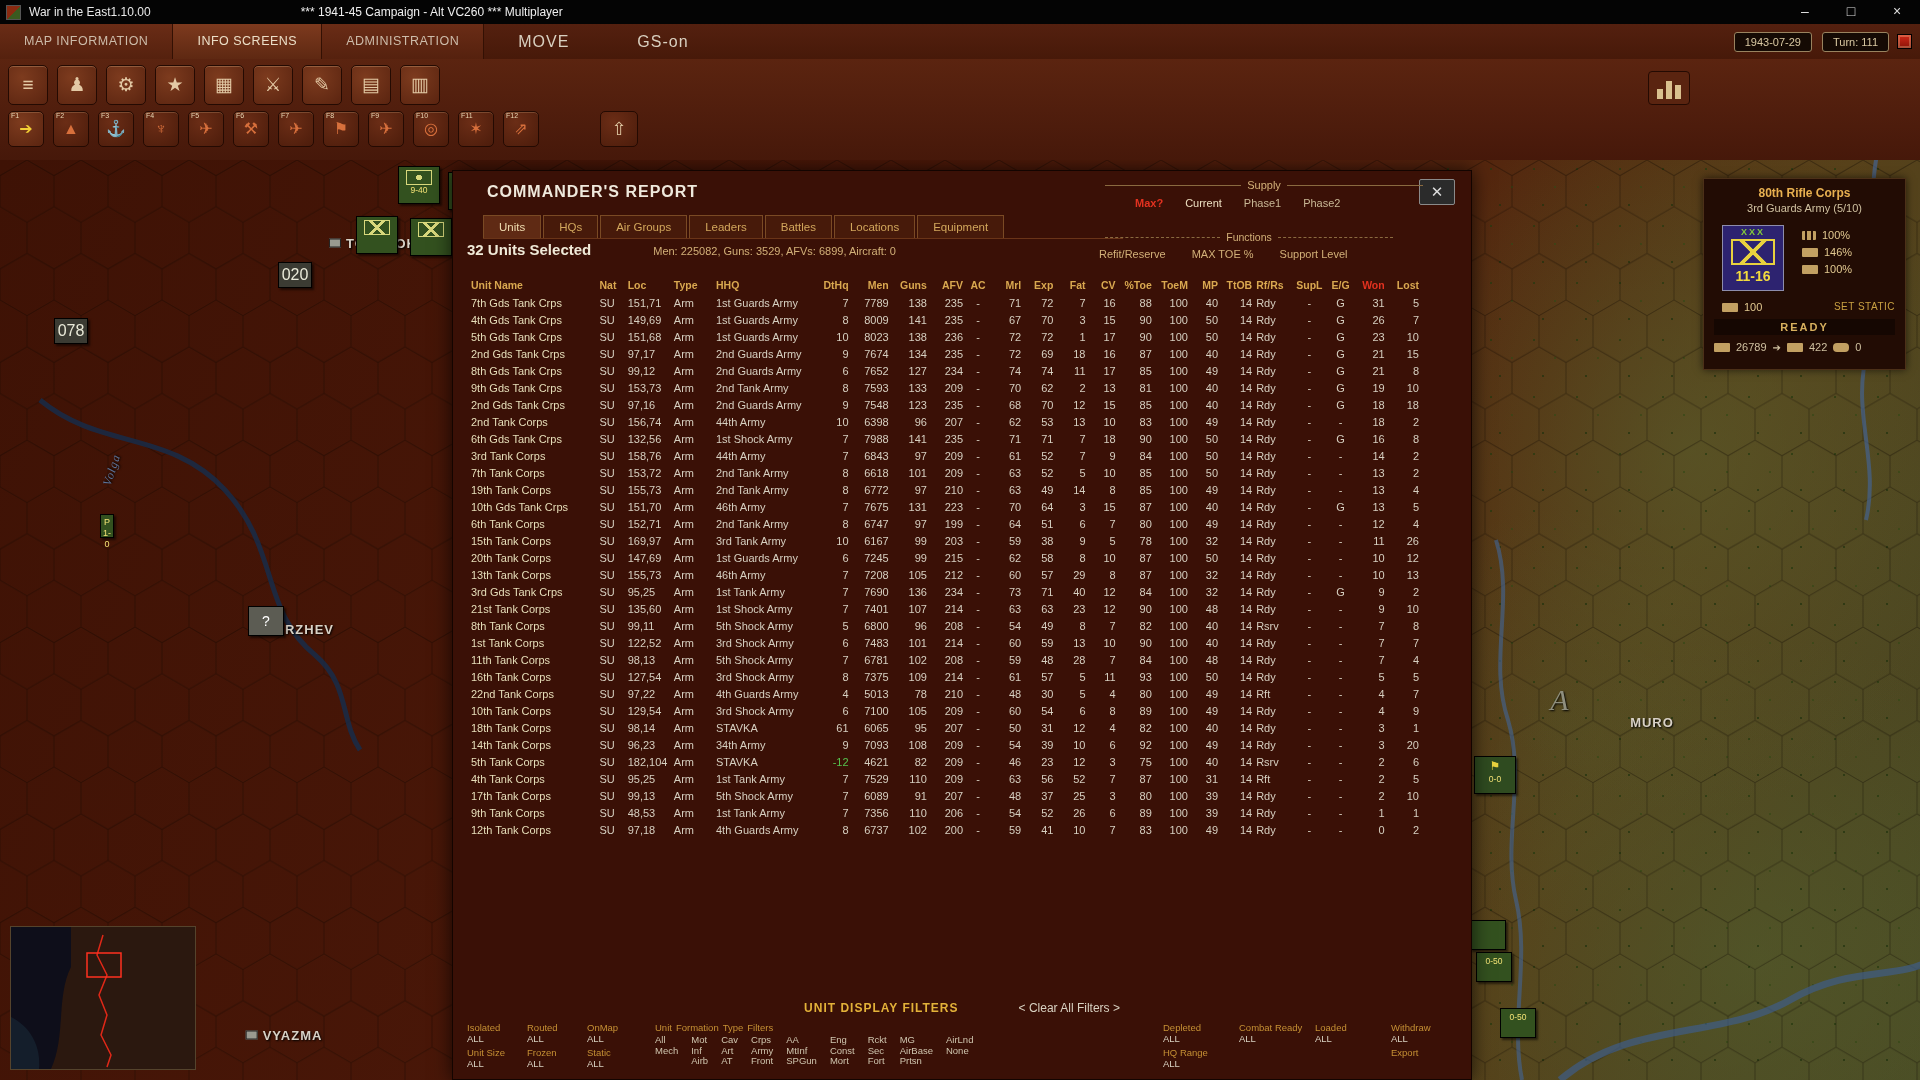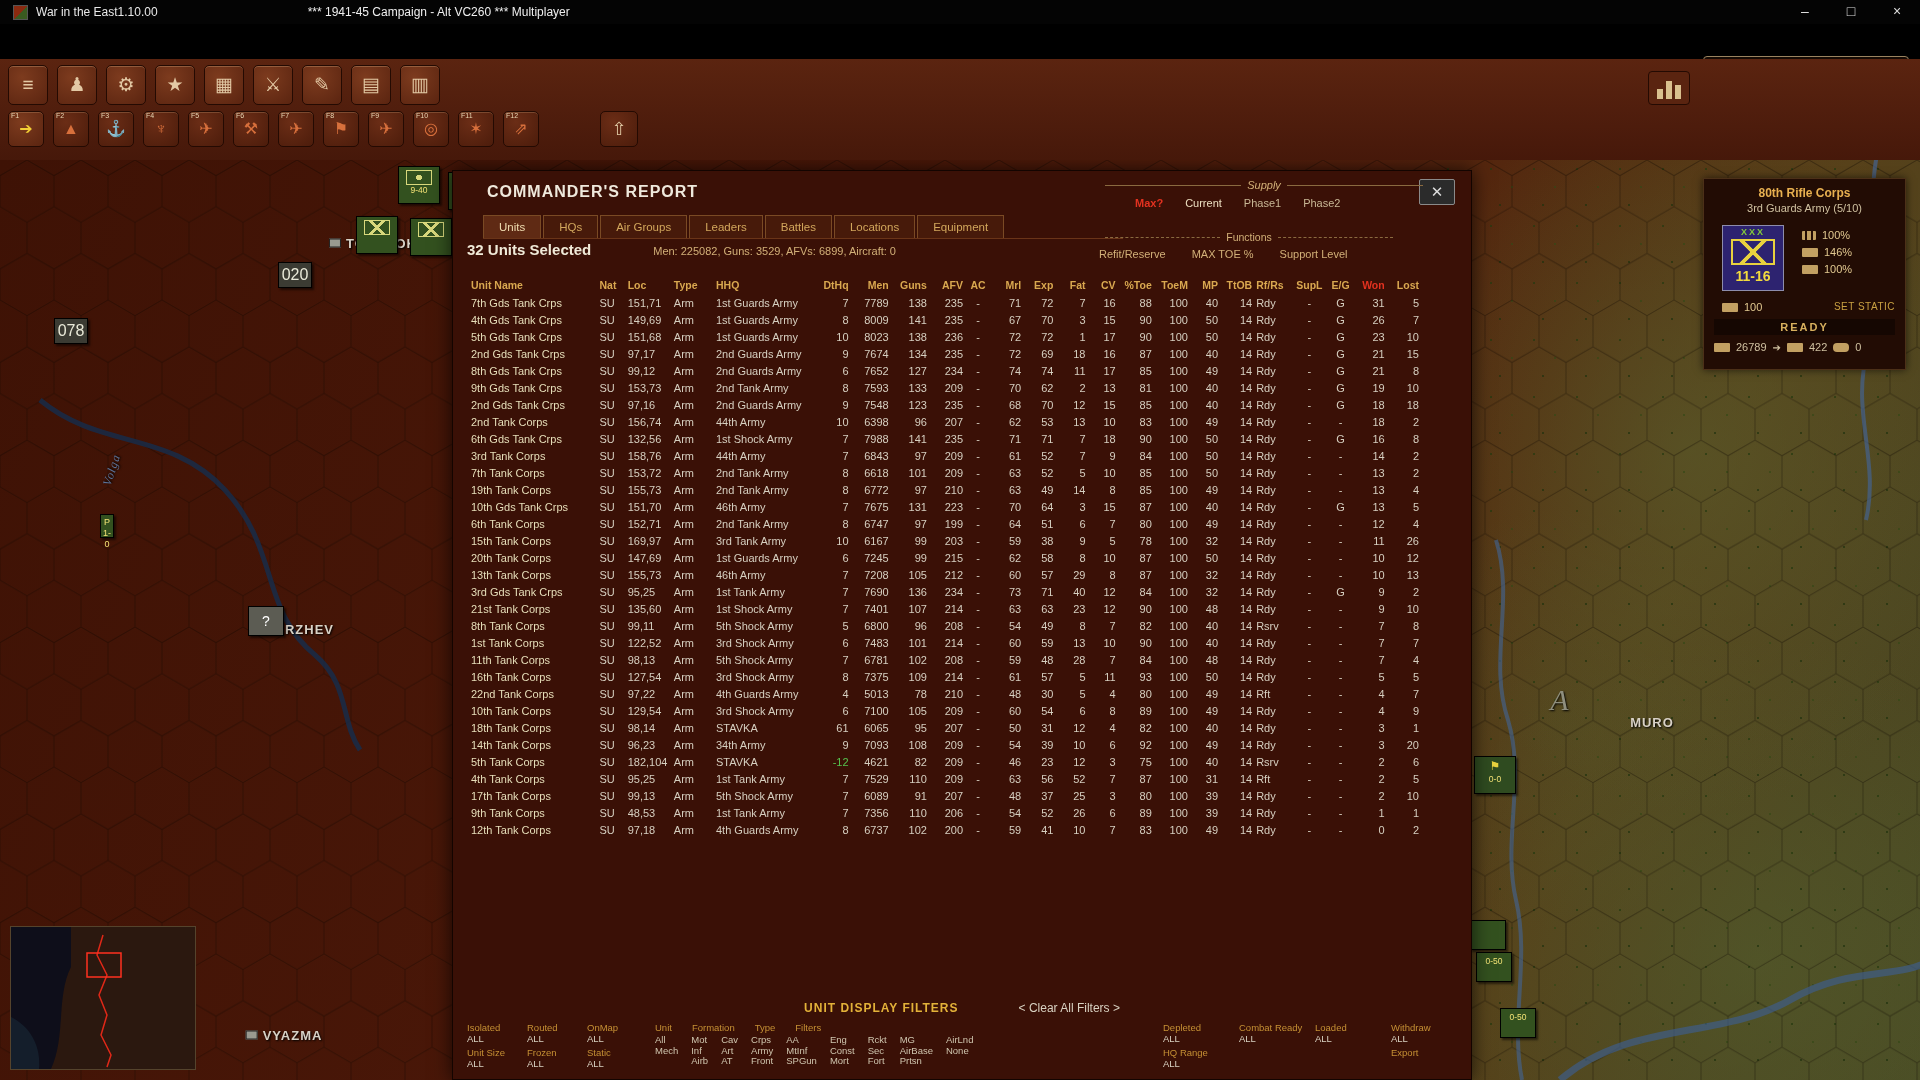--- a/index.html
+++ b/index.html
@@ -2,21 +2,21 @@
 <html><head>
 <meta charset="utf-8">
 <style>
   * { margin:0; padding:0; box-sizing:border-box; }
   html,body { width:1920px; height:1080px; overflow:hidden; background:#000;
     font-family:"Liberation Sans", sans-serif; }
   .screen { position:relative; width:1920px; height:1080px; overflow:hidden; background:#000; }
 
   
   .titlebar { position:absolute; left:0; top:0; width:1920px; height:24px; background:#040404;
-    display:flex; align-items:center; color:#e8e8e8; font-size:12px; z-index:90;padding-left:7px; }
+    display:flex; align-items:center; color:#e8e8e8; font-size:12px; z-index:90; }
   .app-icon { width:15px; height:15px; margin:0 8px 0 6px;
     background:linear-gradient(135deg,#8a2a10 0 50%,#3a5a20 50% 100%); border:1px solid #555; }
   .tb-sub { margin-left:150px; color:#efefef; }
   .winbtns { margin-left:auto; display:flex; }
   .winbtn { width:46px; height:24px; text-align:center; line-height:22px; font-size:14px; color:#ddd; }
 
   
   .menubar { position:absolute; left:0; top:24px; width:1920px; height:35px;
     background:linear-gradient(#54200f,#471909); display:flex; align-items:stretch; z-index:80; }
   .menu-tab { padding:0 24px; line-height:35px; font-size:12.5px; letter-spacing:.5px; color:#cdbcaa;
@@ -148,21 +148,21 @@
   .dlg-close { position:absolute; right:16px; top:8px; width:36px; height:26px; background:#2b2b2b;
     border:1px solid #8a8a8a; border-radius:2px; text-align:center; color:#ddd; font-size:15px;
     line-height:24px; }
   .dlg-tabs { position:absolute; left:30px; top:44px; display:flex; gap:2px; width:640px;
     border-bottom:1px solid #6a3418; padding-bottom:0; }
   .dlg-tab { padding:0 15px; line-height:22px; font-size:11.5px; color:#d2a75c; background:#471a0a;
     border:1px solid #7a4a24; border-bottom:none; }
   .dlg-tab.active { background:#5f2a14; color:#f0ddb0; }
 
   .supply-block { position:absolute; right:42px; top:8px; width:330px; }
-  .sup-head { display:flex; align-items:center; color:#d2b078; font-size:11px;font-style:italic; }
+  .sup-head { display:flex; align-items:center; color:#d2b078; font-size:11px; }
   .sup-head .line { flex:1; border-top:1px solid #8a6a40; height:0; margin:0 6px; }
   .sup-opts { display:flex; gap:22px; margin-top:6px; justify-content:flex-start; padding-left:36px; }
   .sup-opt { color:#c9b896; } .sup-opt.sel { color:#ecdfc0; }
   .red { color:#e33220; font-weight:bold; }
 
   .summary { position:absolute; left:14px; top:70px; display:flex; align-items:baseline; }
   .sum-sel { color:#f0ead8; font-size:15px; font-weight:bold; }
   .sum-tot { color:#d2b078; font-size:11px; margin-left:62px; }
 
   .func-block { position:absolute; right:72px; top:60px; width:300px; }
@@ -183,41 +183,55 @@
 
   .filters { position:absolute; left:14px; right:14px; bottom:6px; height:72px; }
   .filters-head { display:flex; justify-content:center; gap:60px; align-items:baseline; }
   .f-title { color:#e3b239; font-size:12px; font-weight:bold; letter-spacing:1px; }
   .f-clear { color:#d9d2c2; font-size:12px; }
   .filters-body { display:flex; gap:16px; margin-top:7px; font-size:9.5px; align-items:flex-start; }
   .f-left { display:grid; grid-template-columns:repeat(3,52px); gap:3px 8px; }
   .f-cell .f-lab { color:#c59034; }
   .f-cell .f-val { color:#d9d2c2; }
   .f-types { display:flex; flex-direction:column; }
-  .f-type-head { display:flex; gap:20px; color:#c59034; margin-bottom:2px; }
+  .f-type-head { display:flex; gap:4px; color:#c59034; margin-bottom:2px; }
   .f-type-grid { display:flex; gap:13px; }
   .f-type-col div { color:#cfc5ae; line-height:10.5px; }
   .f-right { display:grid; grid-template-columns:repeat(4,66px); gap:3px 10px; margin-left:auto; }
 </style>
 </head>
 <body>
 
 <div class="screen">
 
   <div class="titlebar">
     <span class="app-icon"></span>
     <span>War in the East1.10.00</span>
     <span class="tb-sub">***   1941-45 Campaign - Alt VC260   ***   Multiplayer</span>
     <span class="winbtns">
       <span class="winbtn">–</span>
       <span class="winbtn">□</span>
       <span class="winbtn">×</span>
     </span>
   </div>
 
+  <div class="menubar">
+    <div style="display:flex" id="menu-tabs">
+        <div class="menu-tab">MAP INFORMATION</div>
+        <div class="menu-tab active">INFO SCREENS</div>
+        <div class="menu-tab">ADMINISTRATION</div>
+      </div>
+    <span class="mode-label">MOVE</span>
+    <span class="mode-label">GS-on</span>
+    <div class="mb-right">
+      <span class="rp-box">1943-07-29</span>
+      <span class="rp-box">Turn: 111</span>
+      <span class="side-flag"></span>
+    </div>
+  </div>
 
   <div class="toolbar">
     <div class="tool-row1" id="tool-row1">
         <div class="tool-btn"><span>≡</span></div>
         <div class="tool-btn"><span>♟</span></div>
         <div class="tool-btn"><span>⚙</span></div>
         <div class="tool-btn"><span>★</span></div>
         <div class="tool-btn"><span>▦</span></div>
         <div class="tool-btn"><span>⚔</span></div>
         <div class="tool-btn"><span>✎</span></div>

